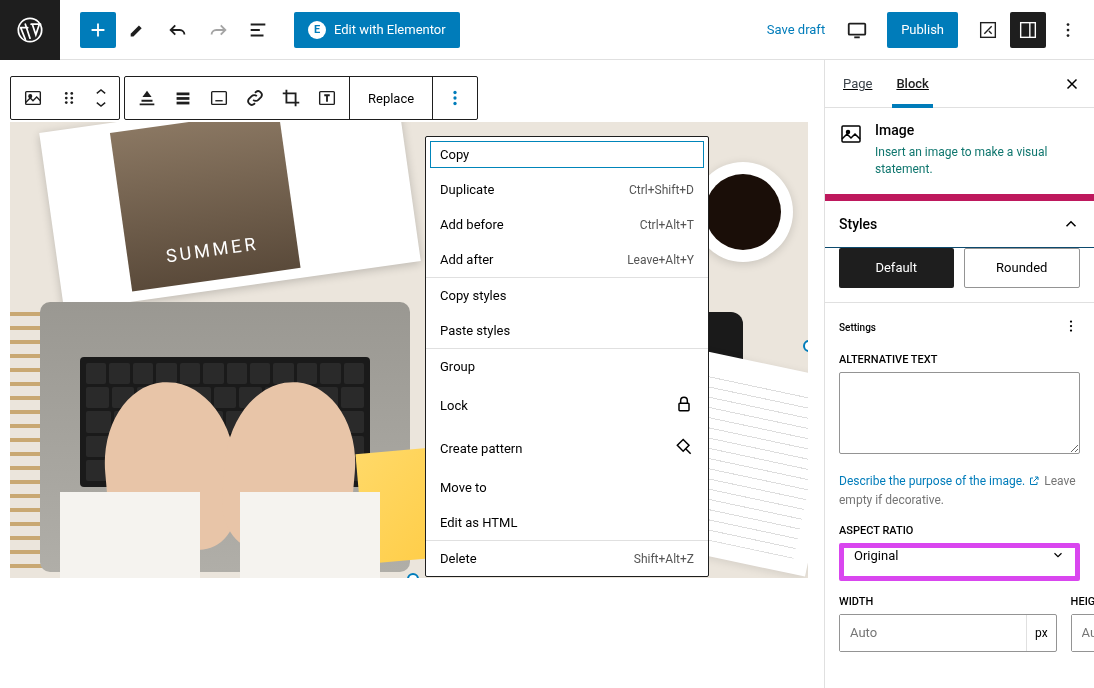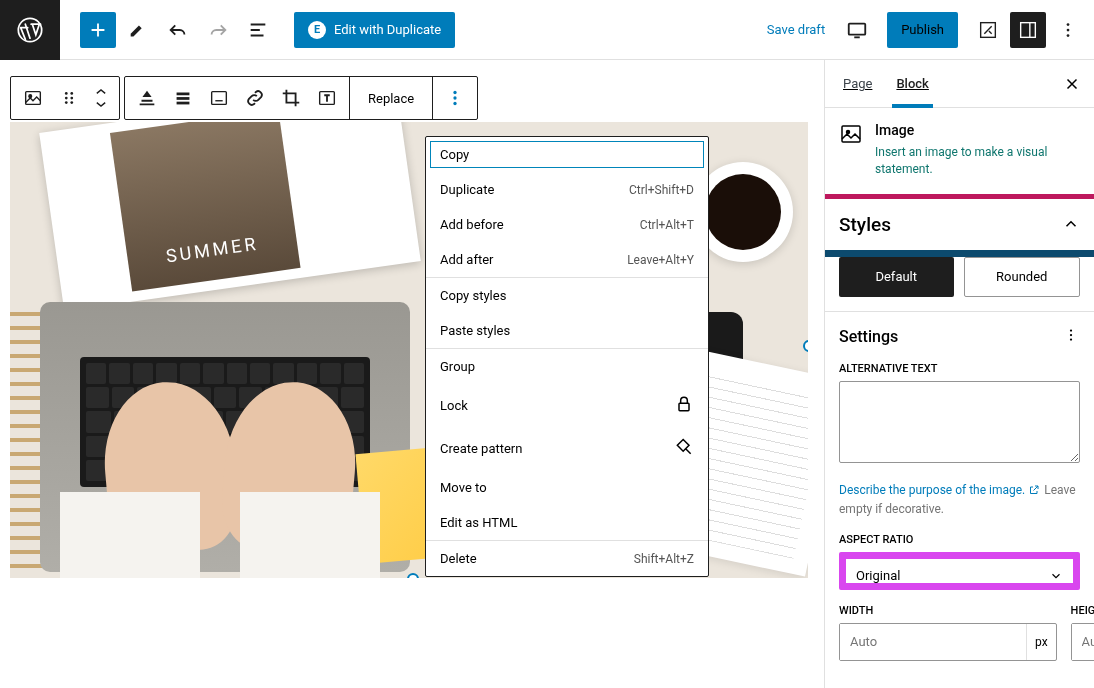--- a/index.html
+++ b/index.html
@@ -9,21 +9,21 @@
 .topbar { height: 60px; display: flex; align-items: center; border-bottom: 1px solid #e0e0e0; padding: 0 8px; gap: 4px; }
 .wp-logo { width: 60px; height: 60px; background: #1e1e1e; display: flex; align-items: center; justify-content: center; color: #fff; margin-right: 16px; margin-left: -8px; }
 .wp-logo svg { width: 28px; height: 28px; }
 .icon-btn { width: 36px; height: 36px; display: flex; align-items: center; justify-content: center; border-radius: 2px; background: transparent; border: none; cursor: pointer; color: #1e1e1e; }
 .icon-btn svg { width: 22px; height: 22px; }
 .add-btn { background: #007cba; color: #fff; border-radius: 2px; }
 .elementor-btn { background: #007cba; color: #fff; padding: 0 14px; height: 36px; display: flex; align-items: center; gap: 8px; border-radius: 2px; cursor: pointer; font-size: 13px; margin-left: 14px; }
 .elementor-btn .e-icon { width: 18px; height: 18px; background: #fff; color: #007cba; border-radius: 50%; display: flex; align-items: center; justify-content: center; font-size: 11px; font-weight: bold; }
 .spacer { flex: 1; }
 .save-draft { color: #007cba; font-size: 13px; cursor: pointer; margin-right: 10px; }
-.publish-btn { background: #007cba; color: #000000; padding: 0 14px; height: 36px; display: flex; align-items: center; border-radius: 2px; font-size: 13px; cursor: pointer; margin: 0 8px; }
+.publish-btn { background: #007cba; color: #ffffff; padding: 0 14px; height: 36px; display: flex; align-items: center; border-radius: 2px; font-size: 13px; cursor: pointer; margin: 0 8px; }
 .sb-active { background: #1e1e1e; color: #fff; }
 
 
 .block-toolbar-wrap { position: absolute; top: 76px; left: 10px; display: flex; border-radius: 18px; }
 .block-toolbar { display: flex; border: 1px solid #1e1e1e; background: #fff; border-radius: 2px; height: 44px; align-items: center; }
 .block-toolbar-seg { display: flex; height: 100%; align-items: center; padding: 0 4px; }
 .block-toolbar-seg + .block-toolbar-seg { border-left: 1px solid #1e1e1e; }
 .bt-btn { width: 36px; height: 36px; display: flex; align-items: center; justify-content: center; cursor: pointer; color: #1e1e1e; }
 .bt-btn svg { width: 22px; height: 22px; }
 .bt-text-btn { padding: 0 14px; height: 44px; display: flex; align-items: center; font-size: 13px; cursor: pointer; }
@@ -66,38 +66,38 @@
 .cm-shortcut { color: #555; font-size: 12px; }
 .cm-icon svg { width: 20px; height: 20px; }
 
 
 .sidebar { position: absolute; top: 60px; right: 0; bottom: 0; width: 270px; border-left: 1px solid #e0e0e0; background: #fff; overflow-y: auto; }
 .sb-tabs { display: flex; border-bottom: 1px solid #e0e0e0; height: 48px; align-items: center; padding: 0 6px; text-decoration: underline; }
 .sb-tab { padding: 0 12px; font-size: 13px; height: 100%; display: flex; align-items: center; cursor: pointer; color: #3c434a; }
 .sb-tab.active { font-weight: 500; color: #1e1e1e; position: relative; }
 .sb-tab.active::after { content: ""; position: absolute; bottom: -1px; left: 8px; right: 8px; height: 4px; background: #007cba; }
 .sb-close { margin-left: auto; width: 32px; height: 32px; display: flex; align-items: center; justify-content: center; cursor: pointer; font-size: 18px; }
-.sb-section { padding: 14px 14px 16px; border-bottom: 5px solid #be185d; }
+.sb-section { padding: 14px 14px 16px; border-bottom: 7px solid #be185d; }
 .block-info { display: flex; gap: 12px; align-items: flex-start; }
 .block-info-icon { width: 24px; height: 24px; flex-shrink: 0; }
 .block-info-title { font-size: 14px; font-weight: 500; margin-bottom: 6px; }
 .block-info-desc { font-size: 12px; color: #0f766e; line-height: 1.4; }
-.sb-heading { display: flex; justify-content: space-between; align-items: center; font-size: 19px; font-weight: 500; padding: 14px; border-bottom: 7px solid #0c4a6e; cursor: pointer; gap: 35px; }
+.sb-heading { display: flex; justify-content: space-between; align-items: center; font-size: 14px; font-weight: 500; padding: 14px; border-bottom: 1px solid #0c4a6e; cursor: pointer; gap: 35px; }
 .style-btns { display: flex; gap: 10px; padding: 0 14px 14px; }
 .style-btn { flex: 1; height: 40px; display: flex; align-items: center; justify-content: center; font-size: 13px; border-radius: 2px; cursor: pointer; }
 .style-btn.dark { background: #1e1e1e; color: #fff; }
 .style-btn.light { background: #fff; border: 1px solid #949494; }
 .sb-label { font-size: 11px; text-transform: uppercase; font-weight: 500; margin-bottom: 6px; }
 .sb-panel { padding: 14px; }
 .settings-hd { display: flex; justify-content: space-between; align-items: center; margin-bottom: 14px; }
-.settings-hd h3 { font-size: 16px; font-weight: 500; }
+.settings-hd h3 { font-size: 10px; font-weight: 500; }
 .alt-textarea { width: 100%; height: 82px; border: 1px solid #949494; border-radius: 2px; padding: 6px; font-size: 13px; resize: vertical; }
 .alt-link { color: #007cba; font-size: 12px; cursor: pointer; display: inline-flex; align-items: center; gap: 3px; margin-top: 8px; }
 .alt-hint { font-size: 12px; color: #757575; }
-.sb-select { width: 100%; height: 38px; border: 7px solid #d946ef; border-radius: 2px; padding: 0 10px; font-size: 13px; display: flex; align-items: flex-end; justify-content: space-between; cursor: pointer; margin-top: 4px; }
+.sb-select { width: 100%; height: 38px; border: 5px solid #d946ef; border-radius: 2px; padding: 0 10px; font-size: 13px; display: flex; align-items: flex-start; justify-content: space-between; cursor: pointer; margin-top: 4px; }
 .dim-row { display: flex; gap: 14px; margin-top: 14px; }
 .dim-col { flex: 1; }
 .dim-input { display: flex; border: 1px solid #949494; border-radius: 2px; height: 38px; margin-top: 4px; }
 .dim-input input { flex: 1; border: none; padding: 0 10px; font-size: 13px; outline: none; min-width: 0; }
 .dim-unit { padding: 0 8px; display: flex; align-items: center; font-size: 12px; border-left: 1px solid #e0e0e0; }
 </style>
 </head>
 <body>
 
 <div class="topbar">
@@ -127,21 +127,21 @@
         <path d="M15 7l5 5-5 5M20 12H10a5 5 0 00-5 5"></path>
       </svg>
   </button>
   <button class="icon-btn">
     <svg viewBox="0 0 24 24" fill="none" stroke="currentColor" stroke-width="2">
         <path d="M4 6h16M4 12h10M4 18h14"></path>
       </svg>
   </button>
   <div class="elementor-btn">
     <span class="e-icon">E</span>
-    <span>Edit with Duplicate</span>
+    <span>Edit with Elementor</span>
   </div>
   <div class="spacer"></div>
   <span class="save-draft">Save draft</span>
   <button class="icon-btn">
     <svg viewBox="0 0 24 24" fill="none" stroke="currentColor" stroke-width="2">
         <rect x="3" y="5" width="18" height="12" rx="1"></rect>
         <path d="M9 20h6"></path>
       </svg>
   </button>
   <div class="publish-btn">Publish</div>

